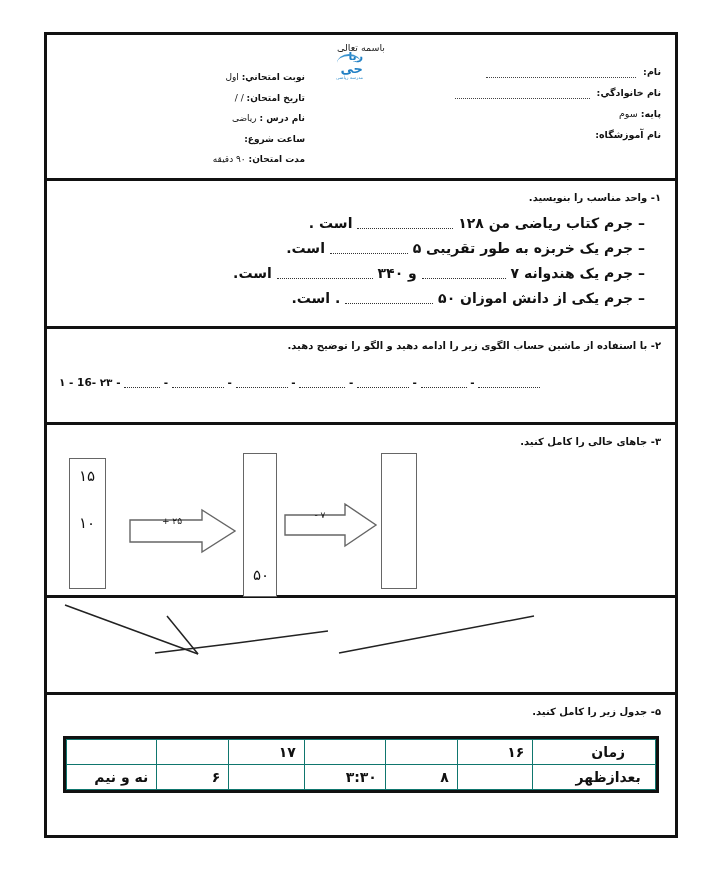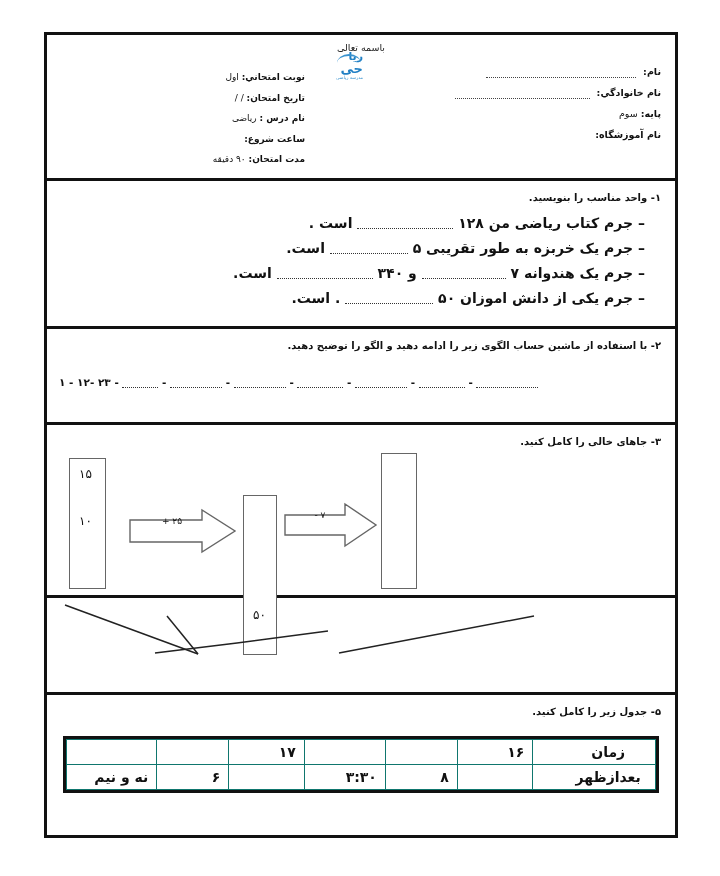--- a/index.html
+++ b/index.html
@@ -174,25 +174,25 @@
     direction: ltr;
   }
   .mbox {
     position: absolute;
     border: 1.4px solid #666;
     background: #fff;
     box-sizing: border-box;
   }
   .mbox .val {
     position: absolute;
-    font-size: 12px;
+    font-size: 15px;
     left: 9px;
   }
   .box1 { left: 22px;  top: 8px; width: 37px; height: 131px; }
-  .box2 { left: 196px; top: 3px; width: 34px; height: 160px; margin-top: 42px; }
+  .box2 { left: 196px; top: 3px; width: 34px; height: 144px; }
   .box3 { left: 334px; top: 3px; width: 36px; height: 136px; }
 
   .arrow {
     position: absolute;
     height: 30px;
   }
   .arrow svg { display: block; }
   .arrow .alabel {
     position: absolute;
     top: 8px;
@@ -321,21 +321,21 @@
       <div class="q-line">
         <span>– جرم یکی از دانش اموزان ۵۰</span>
         <span class="dotfill" style="width:88px"></span>
         <span>. است.</span>
       </div>
     </div>
 
     <div class="section sec-q2">
       <div class="q-title">۲-  با استفاده از ماشین حساب الگوی زیر را ادامه دهید و الگو را توضیح دهید.</div>
       <div class="pattern">
-        <span class="seq">۱ - ۱۲- ۲۳ -</span>
+        <span class="seq">۱ - 16- ۲۳ -</span>
         <span class="dotfill" style="width:36px"></span>
         <span> - </span>
         <span class="dotfill" style="width:52px"></span>
         <span> - </span>
         <span class="dotfill" style="width:52px"></span>
         <span>-</span>
         <span class="dotfill" style="width:46px"></span>
         <span>-</span>
         <span class="dotfill" style="width:52px"></span>
         <span>-</span>

